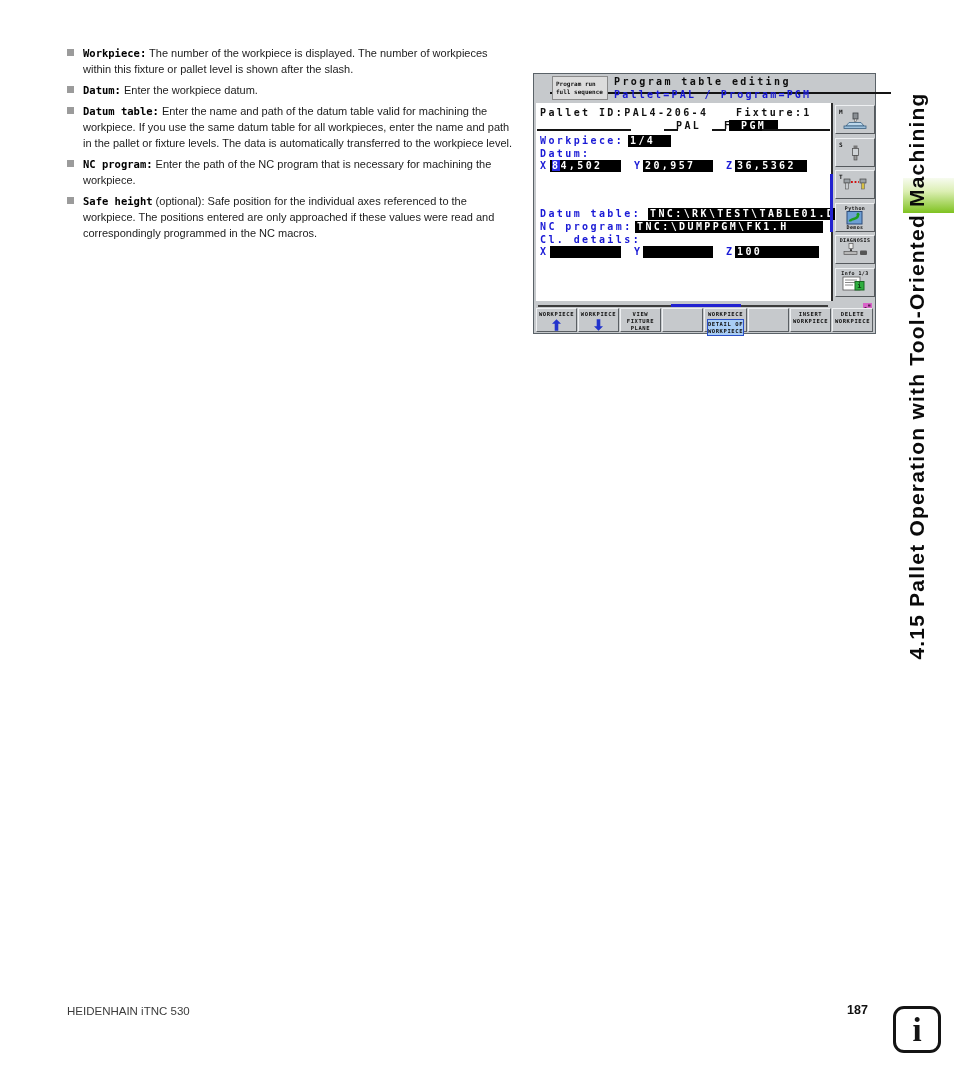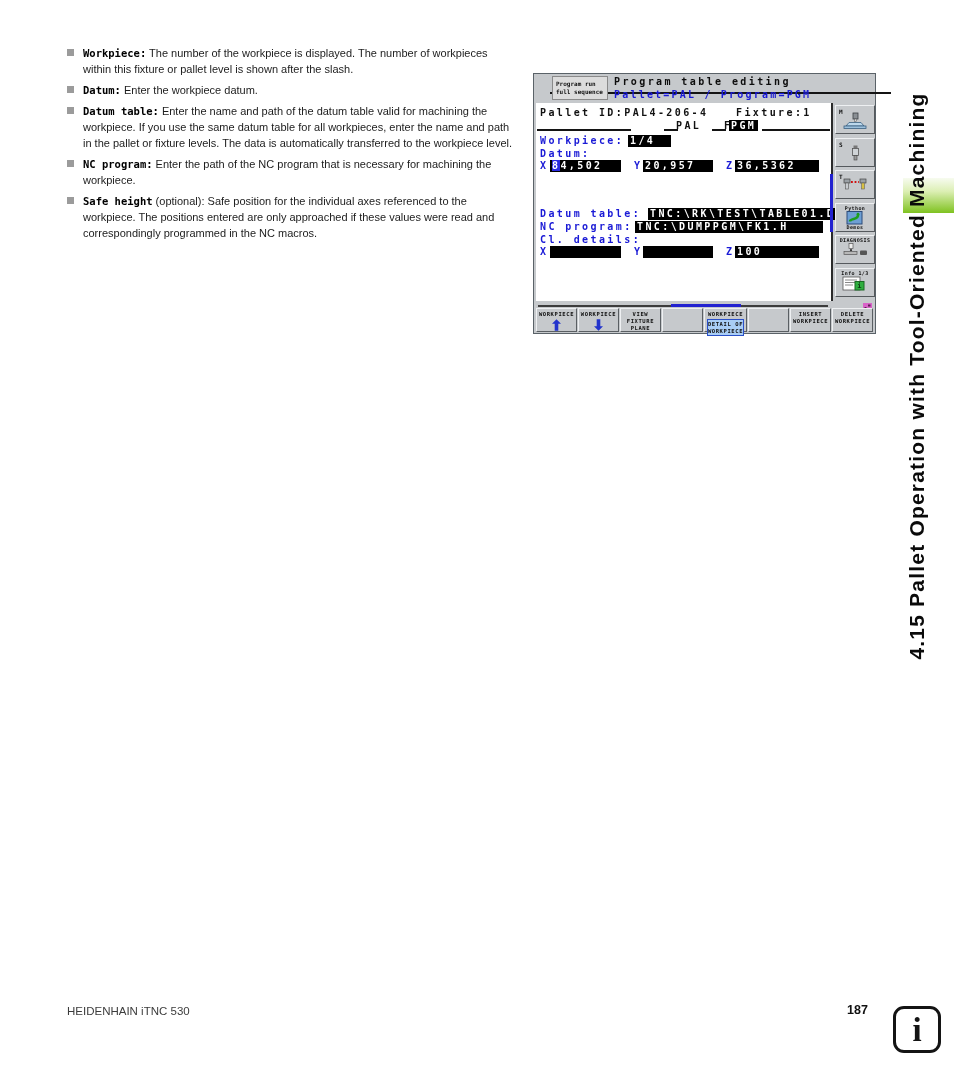--- a/index.html
+++ b/index.html
@@ -40,21 +40,21 @@
 
   .tnc-main{position:absolute;left:2px;top:29px;width:297px;height:198px;background:#fff;
             border-right:2px solid #2a2a2a;font-size:10px;letter-spacing:2.4px;color:#111;}
   .row{position:absolute;left:0;width:100%;height:13px;white-space:nowrap;}
   .blue{color:#1a1ad6;}
   .abs{position:absolute;top:0;}
   .fld{position:absolute;top:0;background:#000;color:#fff;height:12px;line-height:12px;padding-left:2px;overflow:hidden;white-space:nowrap;}
   .cursor{background:#2a2ae0;color:#fff;}
   .seg{position:absolute;top:0;height:11px;border-bottom:2px solid #141414;}
   .lvl{position:absolute;top:0;padding-left:42px;}
-  .lvl-active{background:#000;color:#fff;padding:0 2px;}
+  .lvl-active{background:#000;color:#fff;padding:0 12px;}
 
   .keycol-bar{position:absolute;left:296px;top:100px;width:3px;height:58px;background:#2222d0;}
 
   .scroll-line{position:absolute;left:4px;top:231px;width:290px;height:2px;background:#3c3c3c;}
   .scroll-thumb{position:absolute;left:137px;top:230px;width:70px;height:3px;background:#2222d0;}
   .status-icon{position:absolute;right:3px;top:222px;width:9px;height:8px;}
 
   .softkeys{position:absolute;left:0;bottom:0;width:100%;height:26px;display:flex;gap:1px;padding:1px 2px;}
   .softkey{flex:1;position:relative;background:#c6c9cc;text-align:center;
            border-top:1px solid #eef0f2;border-left:1px solid #eef0f2;
@@ -145,21 +145,21 @@
       <div class="row" style="top:45px">
         <span class="abs blue" style="left:4px">Datum:</span>
       </div>
 
       <div class="row" style="top:57px">
         <span class="abs blue" style="left:4px">X</span>
         <span class="fld" style="left:14px;width:71px"><span class="cursor">8</span><span>4,502</span></span>
         <span class="abs blue" style="left:98px">Y</span>
         <span class="fld" style="left:107px;width:70px">20,957</span>
         <span class="abs blue" style="left:190px">Z</span>
-        <span class="fld" style="left:199px;width:84px">36,5362</span>
+        <span class="fld" style="left:199px;width:72px">36,5362</span>
       </div>
 
       <div class="row" style="top:105px">
         <span class="abs blue" style="left:4px">Datum table:</span>
         <span class="fld" style="left:112px;width:191px">TNC:\RK\TEST\TABLE01.D</span>
       </div>
 
       <div class="row" style="top:118px">
         <span class="abs blue" style="left:4px">NC program:</span>
         <span class="fld" style="left:99px;width:188px">TNC:\DUMPPGM\FK1.H</span>

